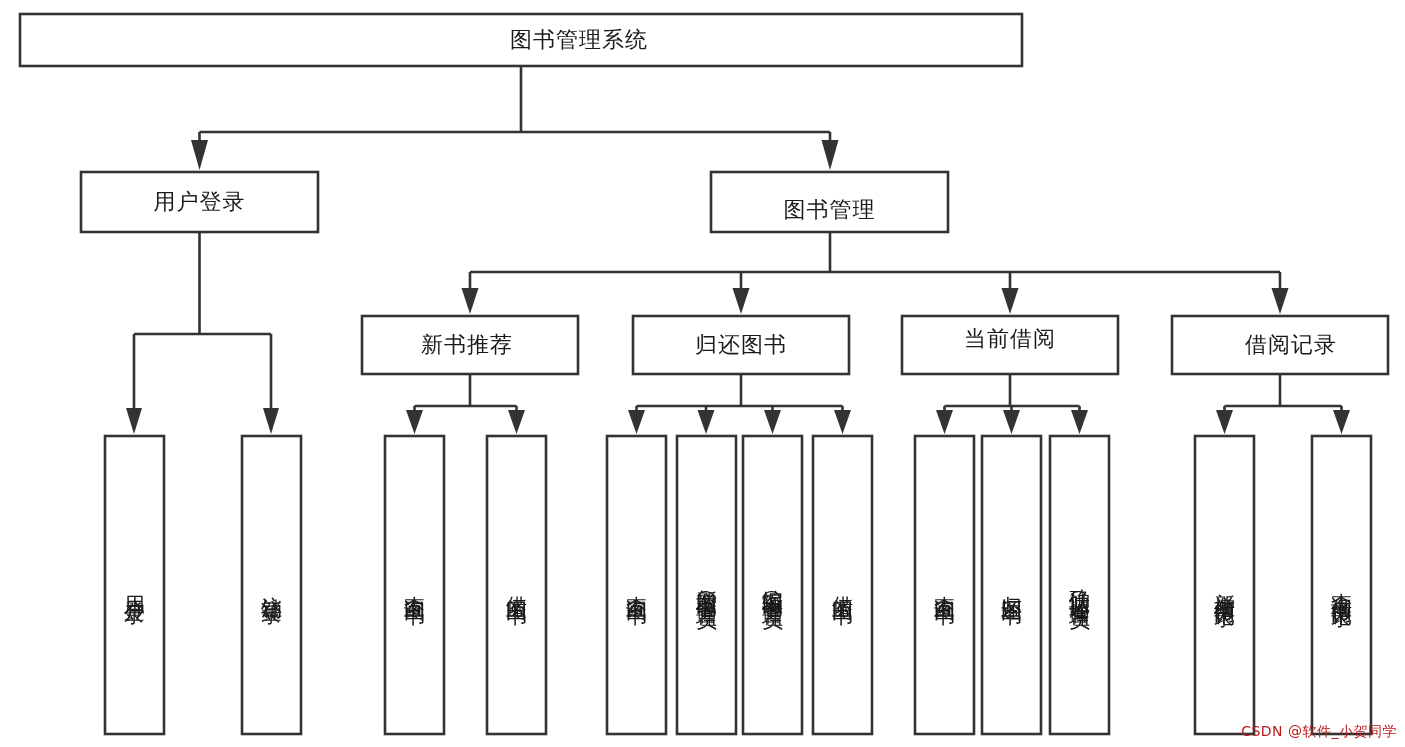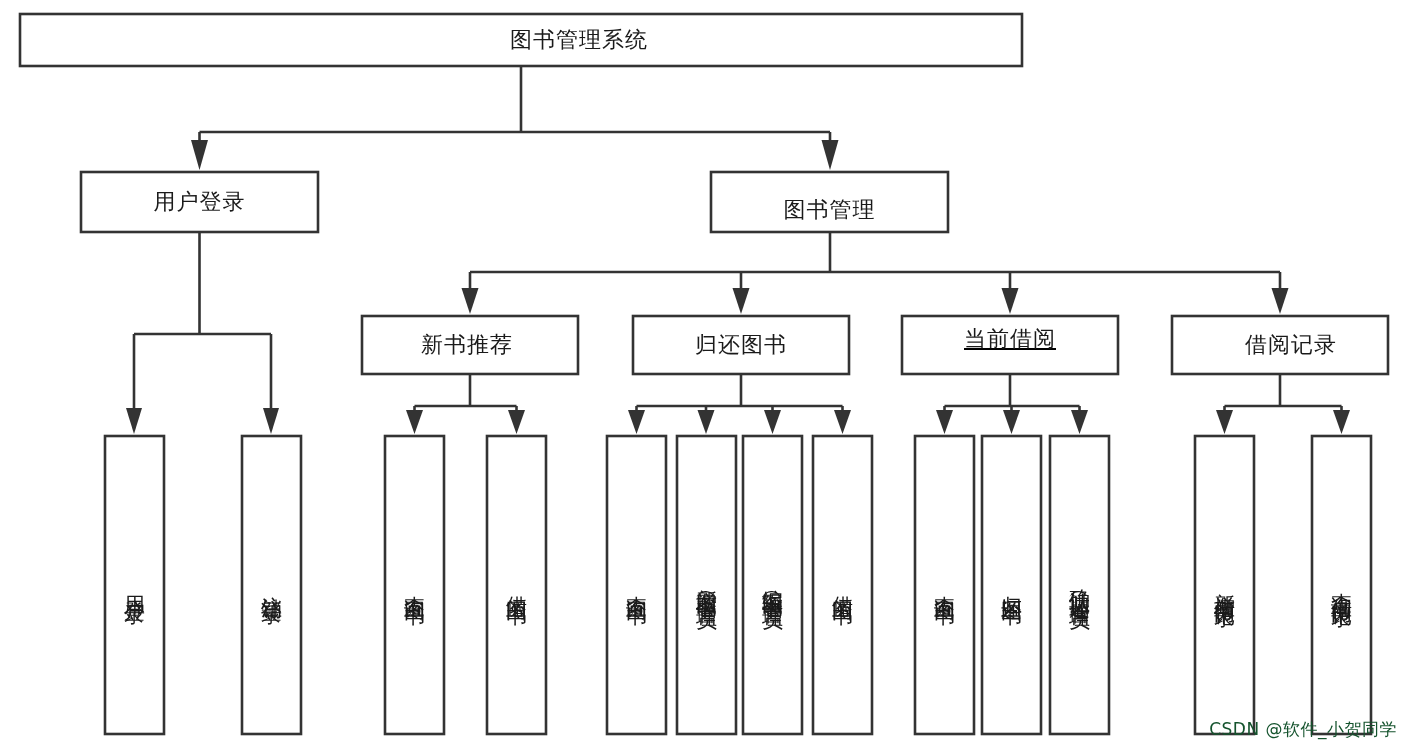--- a/index.html
+++ b/index.html
@@ -73,22 +73,22 @@
     font-size: 22px;
     color: #1a1a1a;
     letter-spacing: 1px;
     white-space: nowrap;
   }
   #watermark {
     position: absolute;
     right: 8px;
     bottom: 6px;
     font-family: "DejaVu Sans", "Liberation Sans", sans-serif;
-    font-size: 17px;
-    color: #14532d;
+    font-size: 14px;
+    color: #b91c1c;
     letter-spacing: 0.5px;
     white-space: nowrap;
     pointer-events: none;
   }
 </style>
 </head>
 <body>
 
 <div id="diagram-root">
 
@@ -204,21 +204,21 @@
   </div>
 
   <div class="horiz-label-wrap" style="left:359px; top:316px; width:216px; height:58px;">
     <span class="horiz-label">新书推荐</span>
   </div>
 
   <div class="horiz-label-wrap" style="left:633px; top:316px; width:216px; height:58px;">
     <span class="horiz-label">归还图书</span>
   </div>
 
-  <div class="horiz-label-wrap" style="left:902px; top:316px; width:216px; height:45px;text-decoration:underline;">
+  <div class="horiz-label-wrap" style="left:902px; top:316px; width:216px; height:45px;">
     <span class="horiz-label">当前借阅</span>
   </div>
 
   <div class="horiz-label-wrap" style="left:1172px; top:316px; width:238px; height:58px;">
     <span class="horiz-label">借阅记录</span>
   </div>
 
   <div class="vert-label-wrap" style="left:105px; top:436px; width:59px; height:298px;">
     <span class="vert-label">用户登录</span>
   </div>

